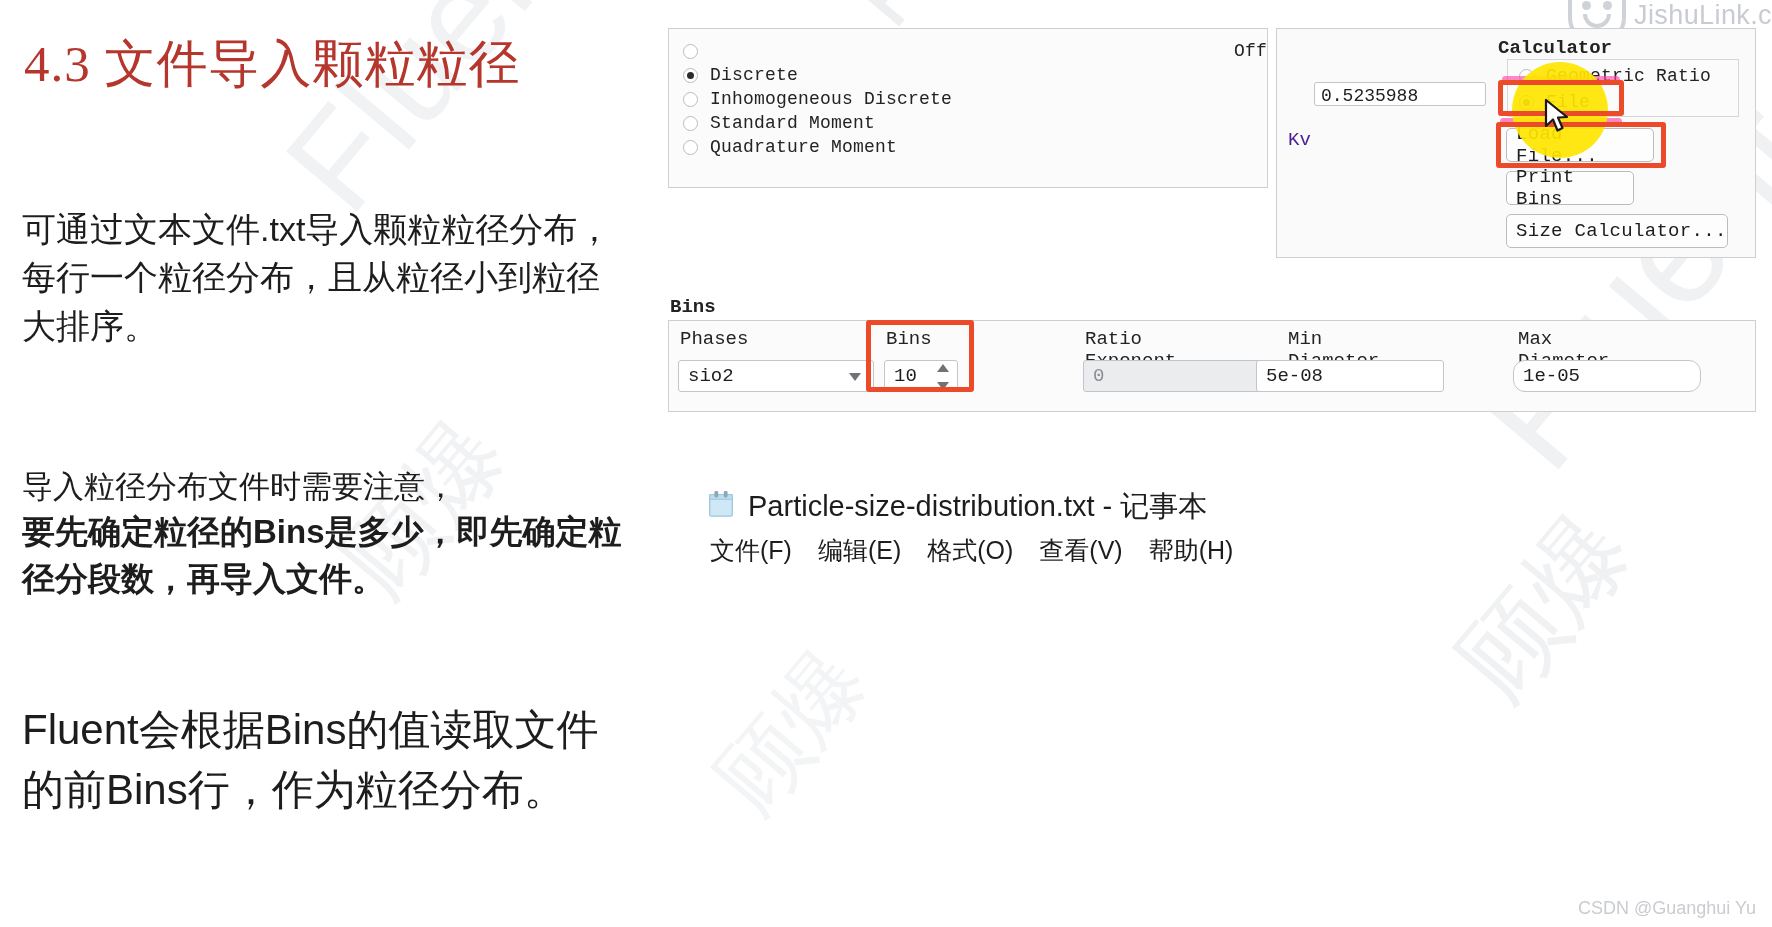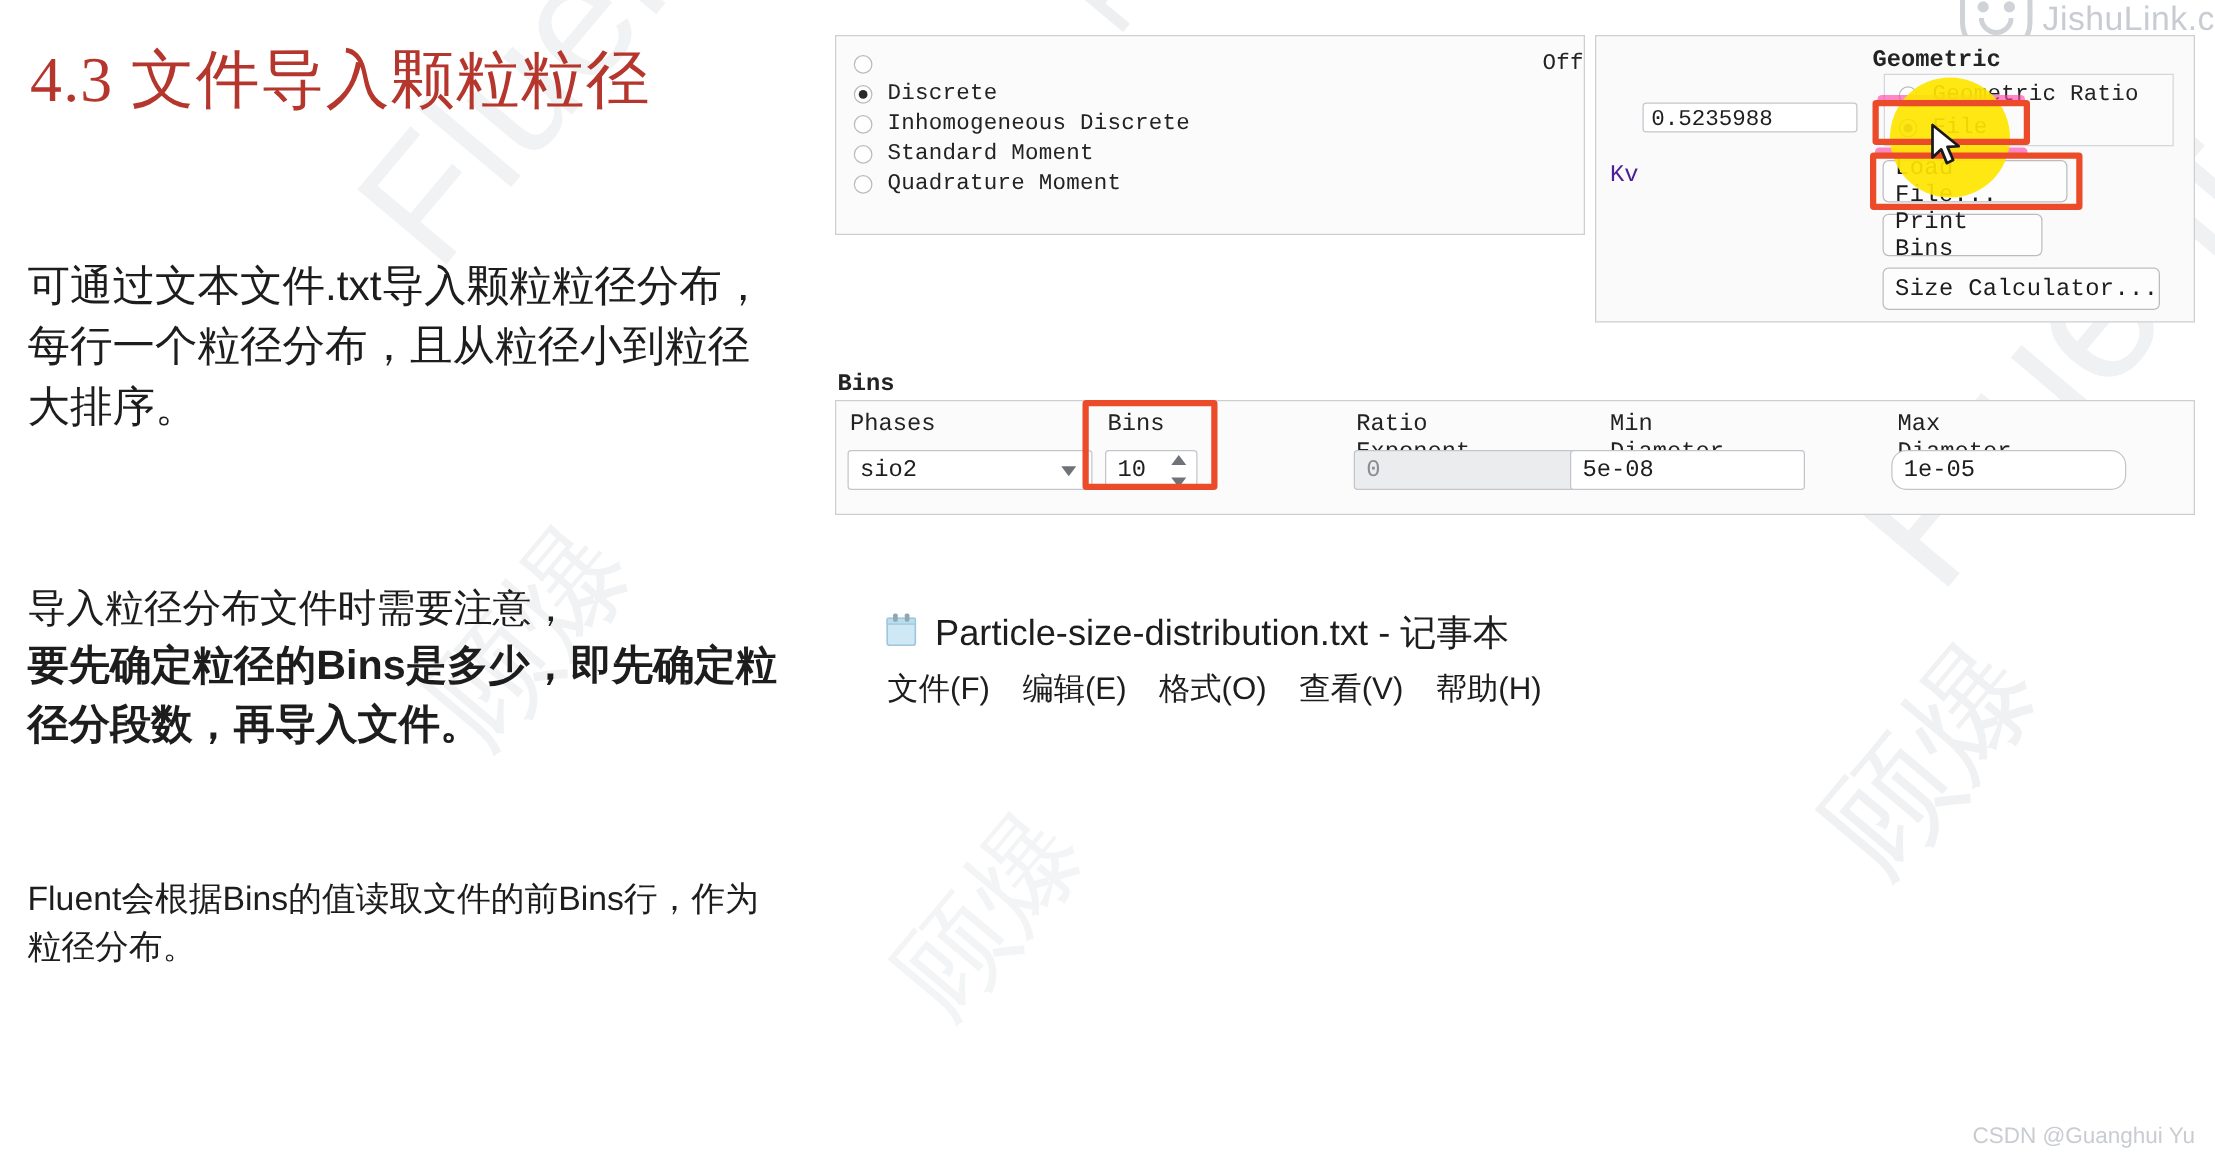--- a/index.html
+++ b/index.html
@@ -125,21 +125,21 @@
   .para {
     position: absolute;
     color: #1d1d1d;
     font-family: "Liberation Sans", sans-serif;
     z-index: 3;
     line-height: 1.42;
   }
   .para-1 { left: 22px; top: 205px;  width: 610px; font-size: 34px; }
   .para-2 { left: 22px; top: 465px;  width: 615px; font-size: 31px; }
   .para-2 .bold { font-weight: bold; font-size: 33px; }
-  .para-3 { left: 22px; top: 700px;  width: 610px; font-size: 27px; }
+  .para-3 { left: 22px; top: 700px;  width: 610px; font-size: 42px; }
 
   
   .fluent-area { position: absolute; left: 0; top: 0; z-index: 4; }
 
   .grp {
     position: absolute;
     background: #fafafa;
     border: 1px solid #cfcfcf;
   }
   
@@ -432,21 +432,21 @@
         <span class="radio"></span>
         <span>Quadrature Moment</span>
       </div>
     </div>
 
     <div class="grp" id="def-panel"></div>
 
     <div class="kv-label">Kv</div>
     <div class="kv-input">0.5235988</div>
 
-    <div class="def-title">Geometric</div>
+    <div class="def-title">Calculator</div>
 
     <div id="def-radio-box">
       <div class="radio-row">
         <span class="radio"></span>
         <span>Geometric Ratio</span>
       </div>
       <div class="radio-row">
         <span class="radio checked blue"></span>
         <span>File</span>
       </div>

